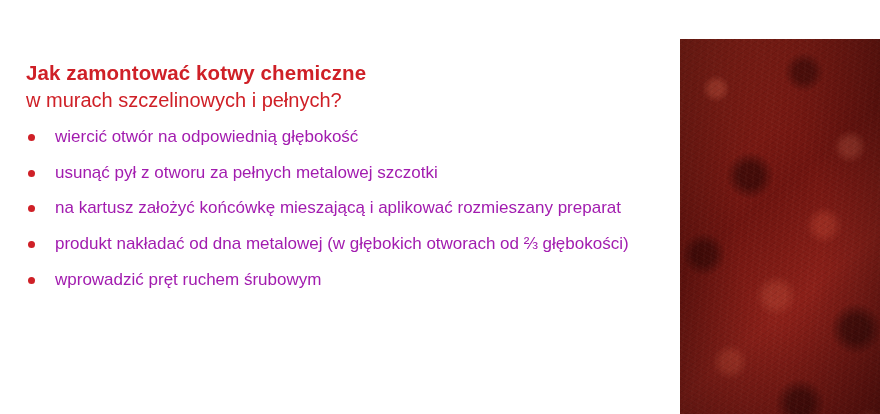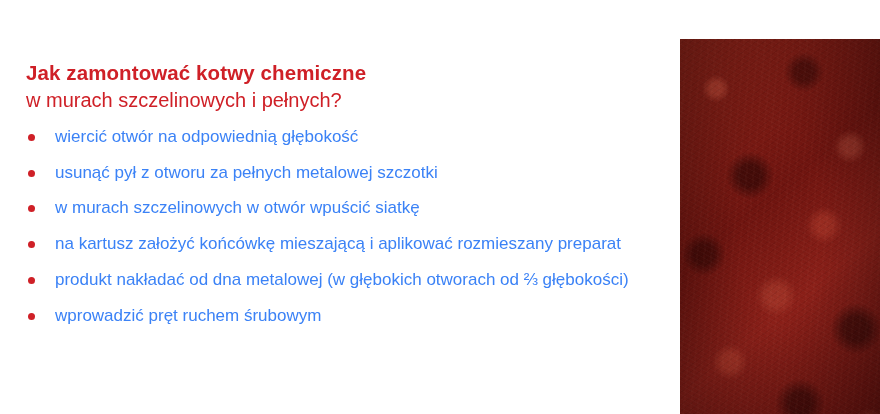--- a/index.html
+++ b/index.html
@@ -62,21 +62,21 @@
   }
   .dot {
     flex: 0 0 auto;
     width: 7px;
     height: 7px;
     border-radius: 50%;
     background: #cf2027;
     margin: 8px 20px 0 4px;
   }
   .bullet-text {
-    color: #3b82f6;
+    color: #a21caf;
     font-size: 17px;
     line-height: 1.35;
     max-width: 600px;
     text-align: right;
   }
   .image-panel {
     position: relative;
     width: 200px;
     height: 414px;
     overflow: hidden;
@@ -141,24 +141,20 @@
       <li class="bullet">
         <span class="dot"></span>
         <span class="bullet-text">wiercić otwór na odpowiednią głębokość</span>
       </li>
       <li class="bullet">
         <span class="dot"></span>
         <span class="bullet-text">usunąć pył z otworu za pełnych metalowej szczotki</span>
       </li>
       <li class="bullet">
         <span class="dot"></span>
-        <span class="bullet-text">w murach szczelinowych w otwór wpuścić siatkę</span>
-      </li>
-      <li class="bullet">
-        <span class="dot"></span>
         <span class="bullet-text">na kartusz założyć końcówkę mieszającą i aplikować rozmieszany preparat</span>
       </li>
       <li class="bullet">
         <span class="dot"></span>
         <span class="bullet-text">produkt nakładać od dna metalowej (w głębokich otworach od ⅔ głębokości)</span>
       </li>
       <li class="bullet">
         <span class="dot"></span>
         <span class="bullet-text">wprowadzić pręt ruchem śrubowym</span>
       </li>

